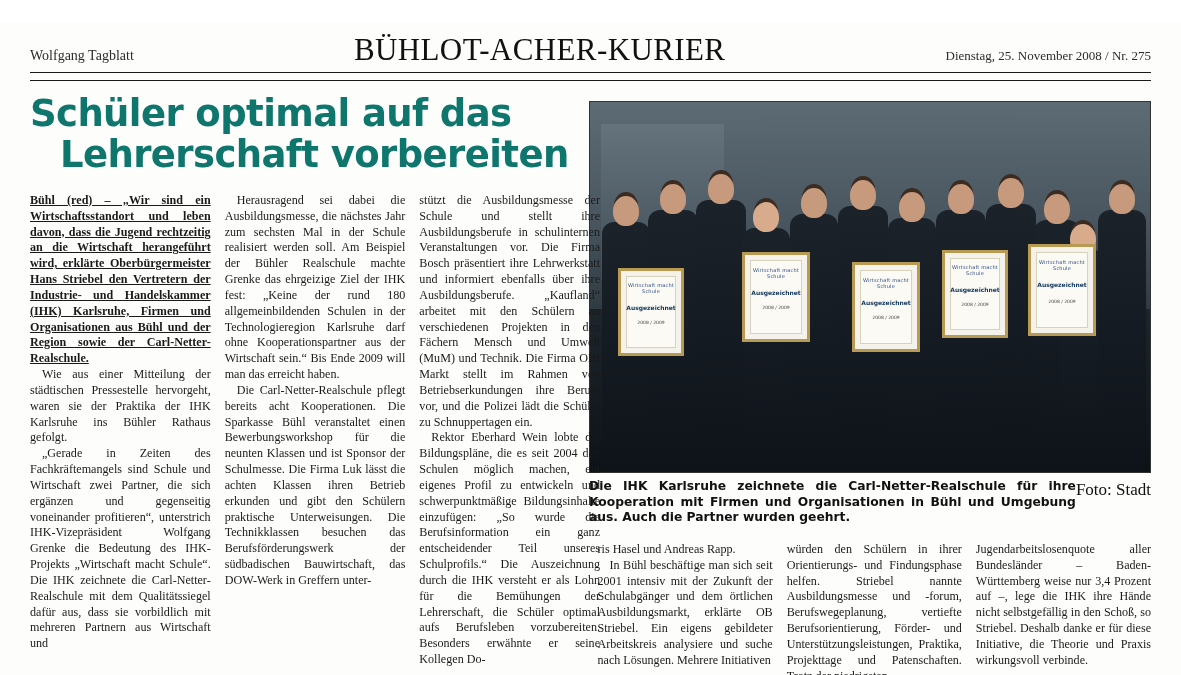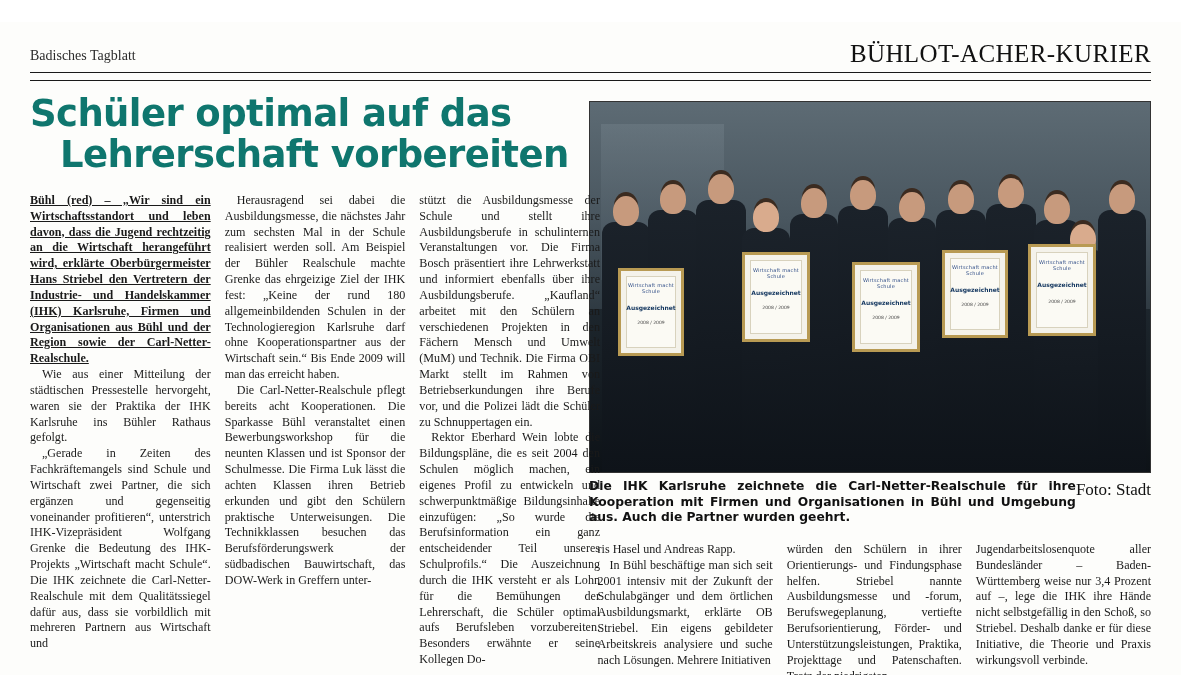--- a/index.html
+++ b/index.html
@@ -34,21 +34,21 @@
   }
   .masthead-left {
     font-family: "Liberation Serif", serif;
     font-size: 14px;
     color: #2b2b2b;
     padding-bottom: 4px;
     white-space: nowrap;
   }
   .masthead-title {
     font-family: "Liberation Serif", serif;
-    font-size: 25px;
+    font-size: 31px;
     letter-spacing: 0.4px;
     font-weight: normal;
     color: #111;
     white-space: nowrap;
     padding-bottom: 0px;
   }
   .masthead-right {
     font-family: "Liberation Serif", serif;
     font-size: 13px;
     color: #2b2b2b;
@@ -221,22 +221,23 @@
   }
   .lower-cols .col { width: 181px; }
   .lower-cols .col.c4, .lower-cols .col.c5, .lower-cols .col.c6 { width: 181px; }
 </style>
 </head>
 <body>
 
 <div class="page">
 
   <div class="masthead">
-    <div class="masthead-left">Badisches Tagblatt</div>
+    <div class="masthead-left">Wolfgang Tagblatt</div>
     <div class="masthead-title">BÜHLOT-ACHER-KURIER</div>
+    <div class="masthead-right">Dienstag, 25. November 2008 / Nr. 275</div>
   </div>
   <div class="rule-top"></div>
 
   <div class="rule-kicker"></div>
 
   <div class="body-area">
 
     <div class="headline">
       <span>Schüler optimal auf das</span>
       <span class="l2">Lehrerschaft vorbereiten</span>

